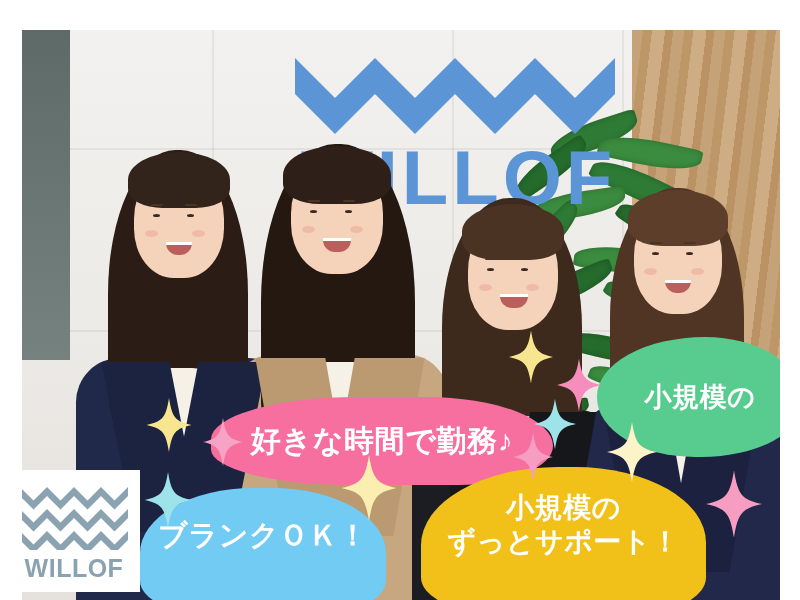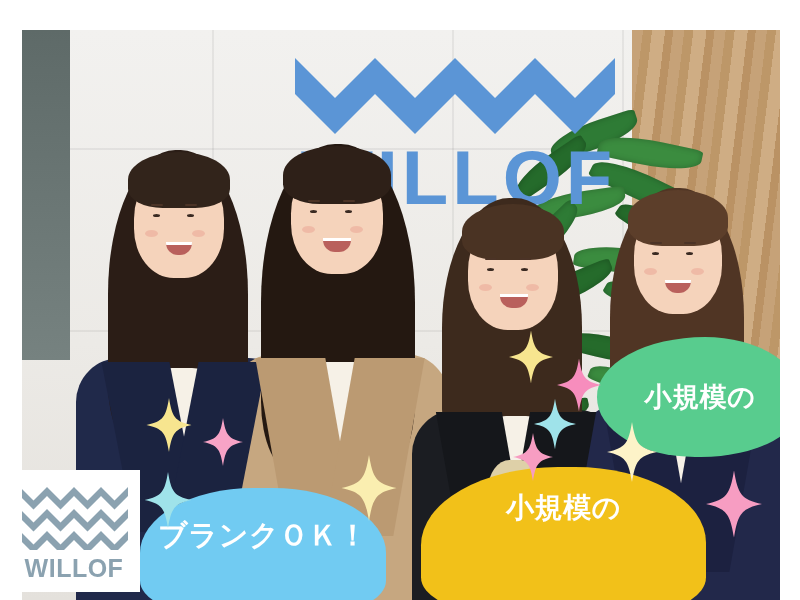--- a/index.html
+++ b/index.html
@@ -266,28 +266,32 @@
         <path d="M50 0 C57 42 63 52 100 60 C63 68 57 78 50 120 C43 78 37 68 0 60 C37 52 43 42 50 0Z" fill="#f79dc2"></path>
       </svg>
   </div>
 
   <div class="bubble bub-green">
     <span>
       <span>小規模の</span><br>
     </span>
   </div>
 
+  <div class="bubble bub-pink">
+    <span>好きな時間で勤務♪</span>
+  </div>
 
   <div class="bubble bub-blue" style="align-items:flex-start;padding-top:30px;">
     <span>ブランクＯＫ！</span>
   </div>
 
   <div class="bubble bub-yellow" style="align-items:flex-start;padding-top:24px;">
     <span>
       <span>小規模の</span><br>
+      <span>ずっとサポート！</span>
     </span>
   </div>
 
 
   <div class="corner-logo">
     <svg viewBox="0 0 220 132" xmlns="http://www.w3.org/2000/svg" aria-hidden="true">
       <polygon points="2,6 29,33 56,6 83,33 110,6 137,33 164,6 191,33 218,6 218,24 191,51 164,24 137,51 110,24 83,51 56,24 29,51 2,24" fill="#8ba2b0"></polygon>
       <polygon points="2,50 29,77 56,50 83,77 110,50 137,77 164,50 191,77 218,50 218,68 191,95 164,68 137,95 110,68 83,95 56,68 29,95 2,68" fill="#8ba2b0"></polygon>
       <polygon points="2,94 29,121 56,94 83,121 110,94 137,121 164,94 191,121 218,94 218,112 191,139 164,112 137,139 110,112 83,139 56,112 29,139 2,112" fill="#8ba2b0"></polygon>
     </svg>

